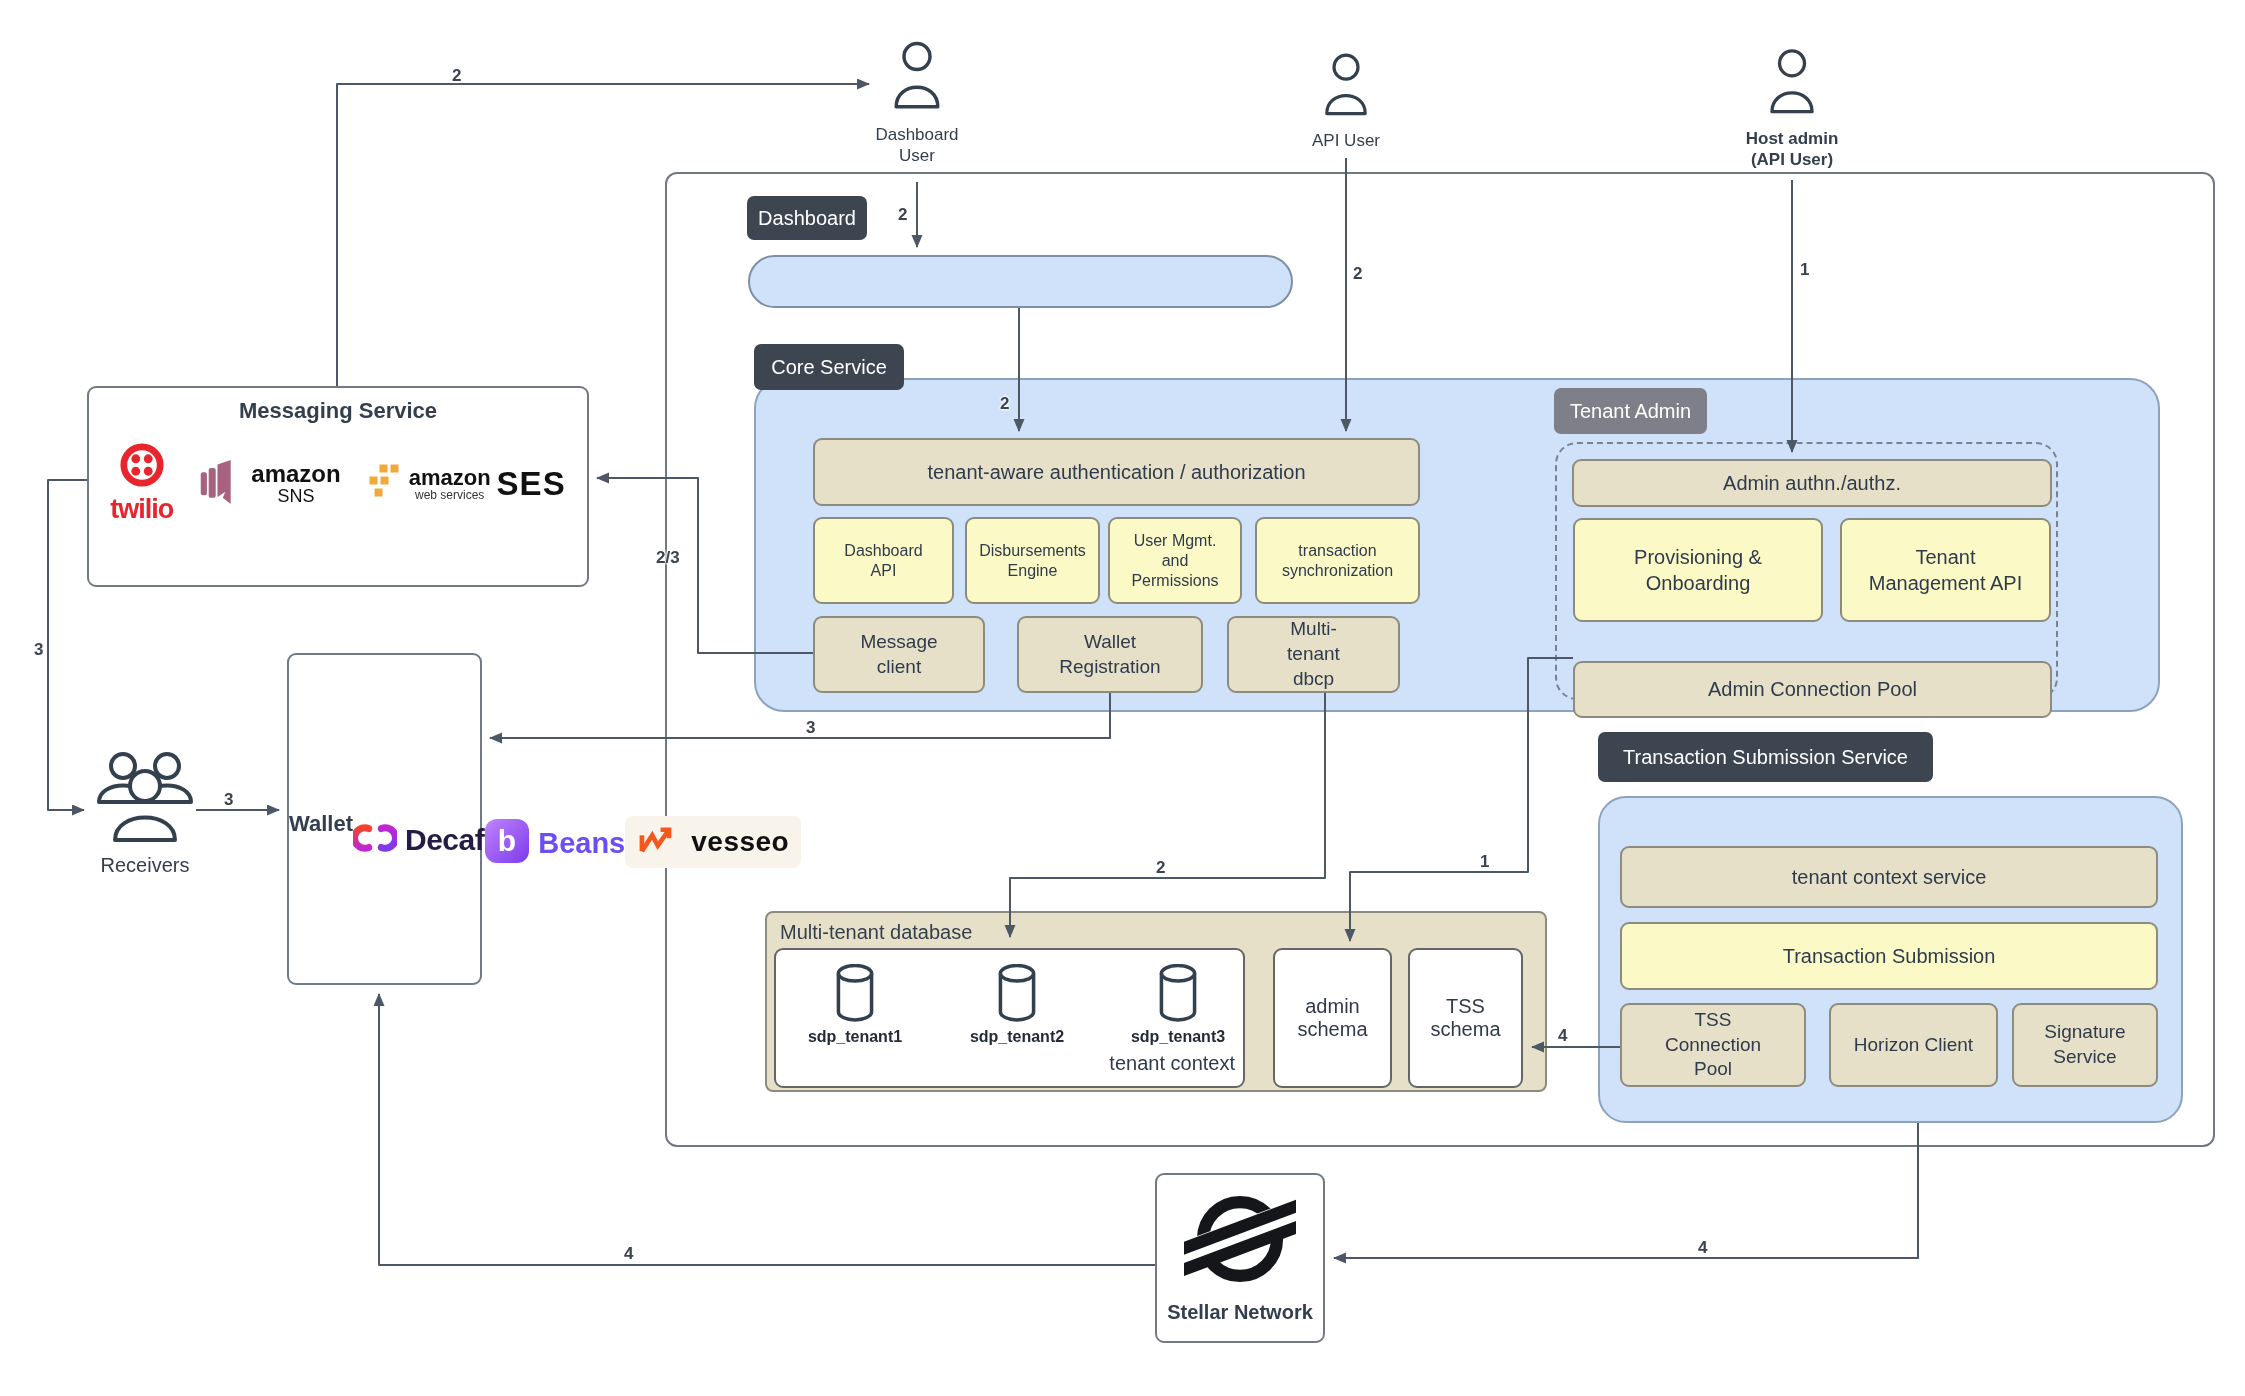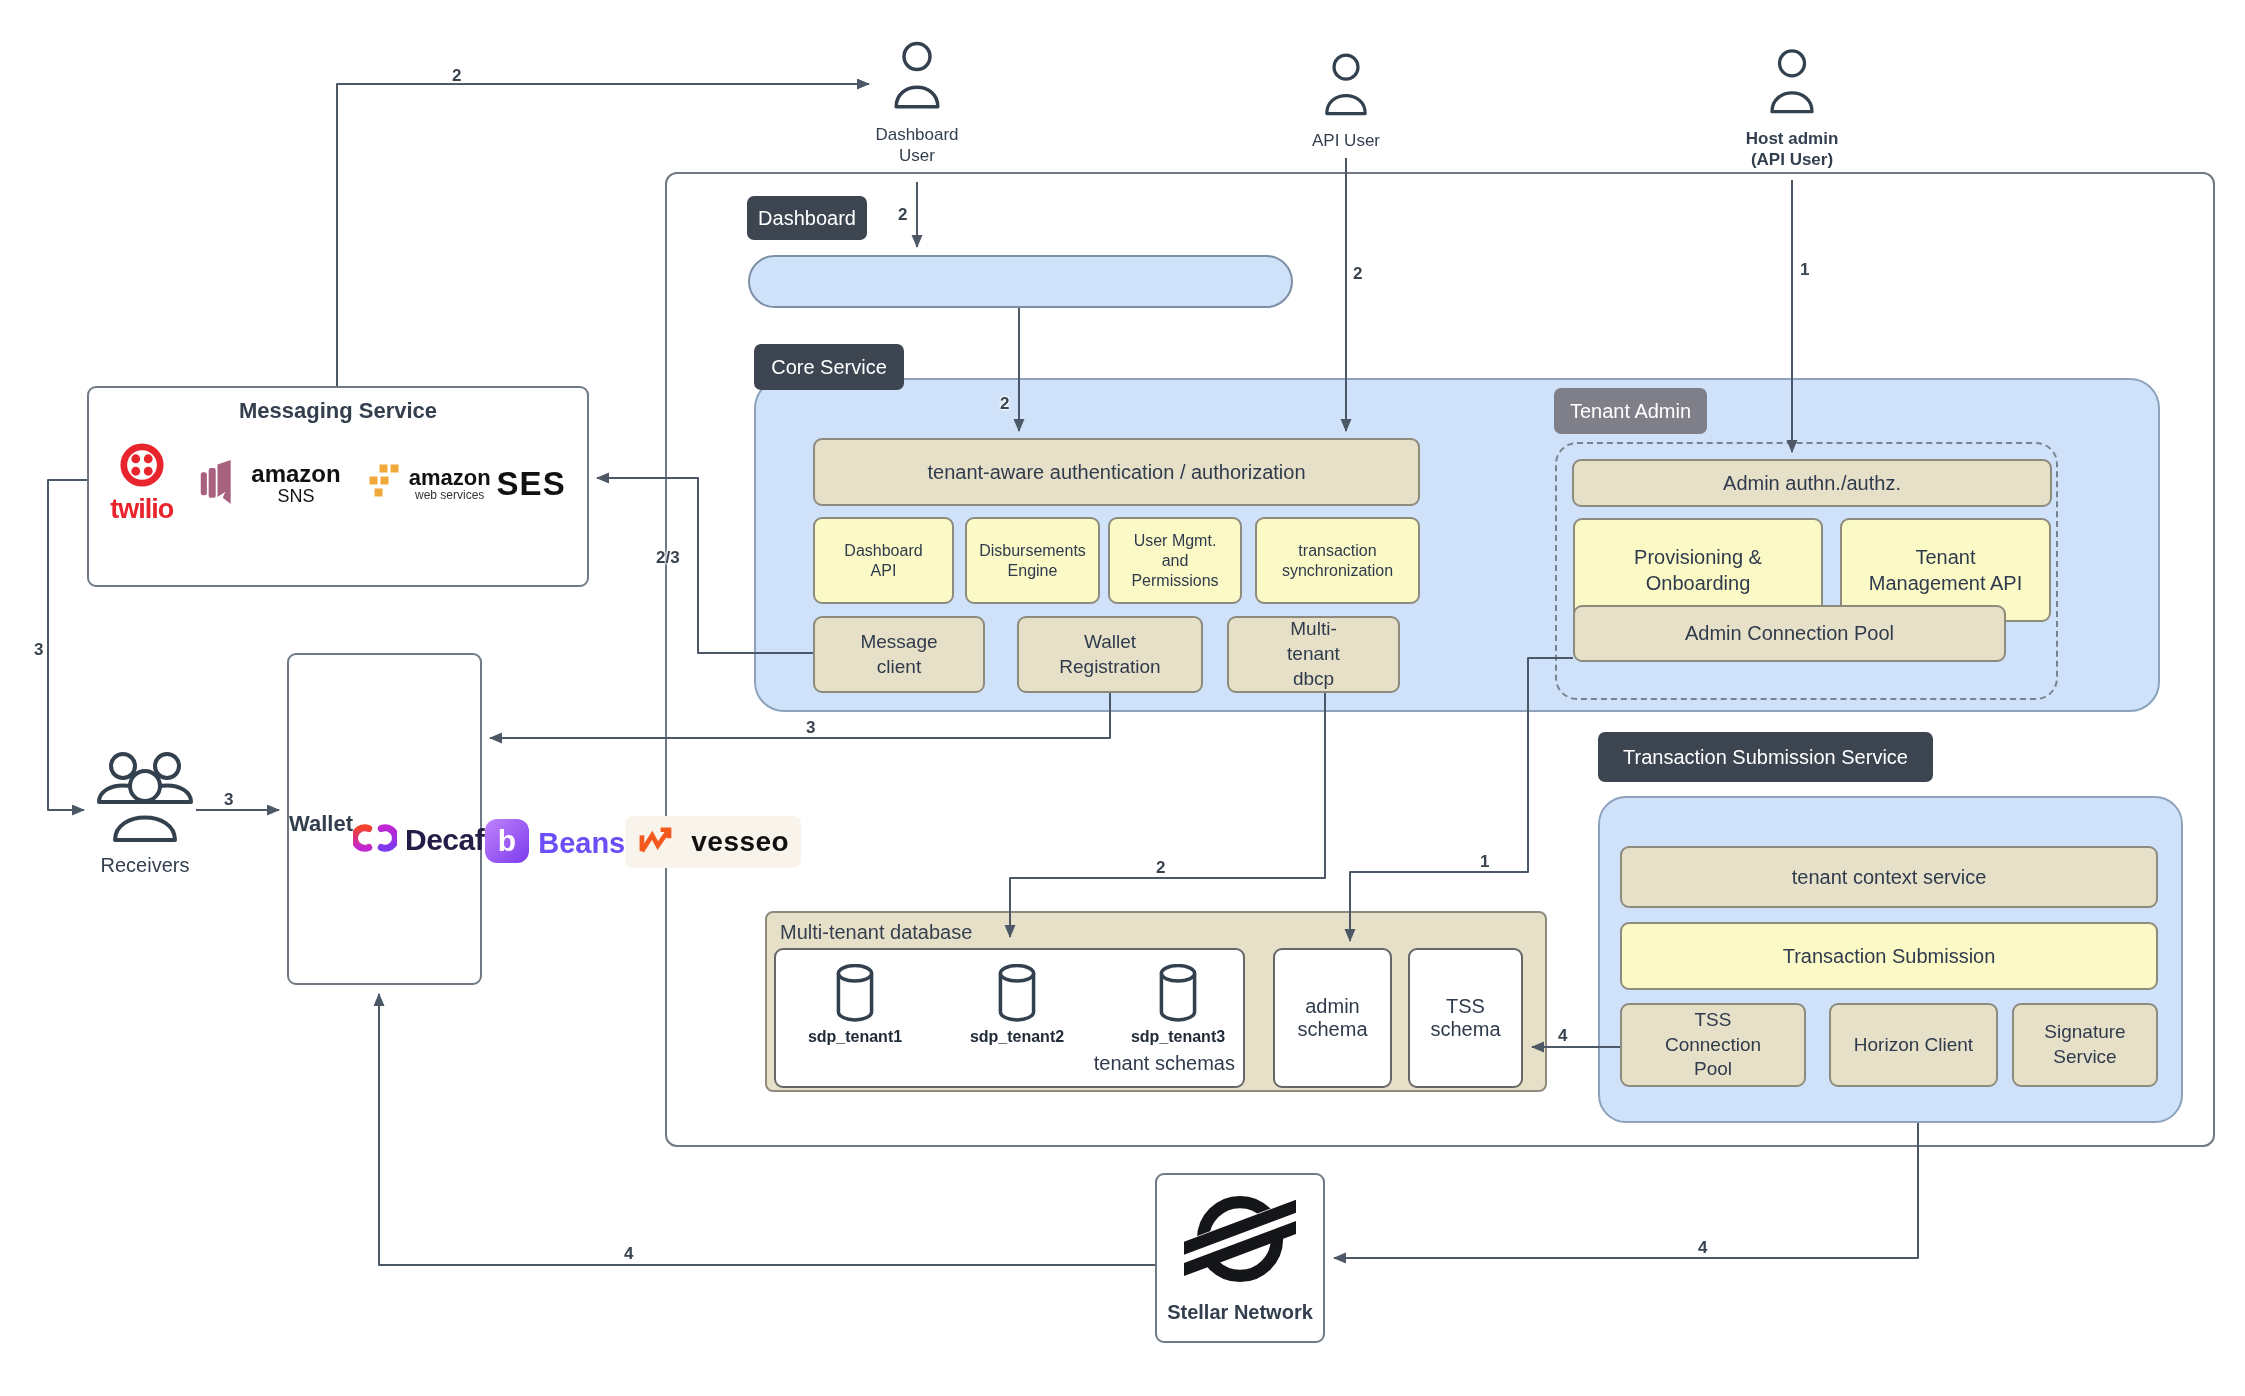--- a/index.html
+++ b/index.html
@@ -238,21 +238,21 @@
 
   <div class="box tan wide" style="left:1572px;top:459px;width:480px;height:48px;z-index:8;">
     <span>Admin authn./authz.</span>
   </div>
   <div class="box yellow svc" style="left:1573px;top:518px;width:250px;height:104px;z-index:8;font-size:20px;">
     <span>Provisioning &amp; Onboarding</span>
   </div>
   <div class="box yellow svc" style="left:1840px;top:518px;width:211px;height:104px;z-index:8;font-size:20px;padding:4px 20px;">
     <span>Tenant Management API</span>
   </div>
-  <div class="box tan wide" style="left:1573px;top:605px;width:433px;height:57px;z-index:8;">
+  <div class="box tan wide" style="left:1573px;top:661px;width:479px;height:57px;z-index:8;">
     <span>Admin Connection Pool</span>
   </div>
 
   <div class="badge badge-dark" style="left:1598px;top:732px;width:335px;height:50px;z-index:7;">
     <span>Transaction Submission Service</span>
   </div>
   <div class="abs blue" style="left:1598px;top:796px;width:585px;height:327px;border:2px solid #8da3bd;border-radius:28px;z-index:5;"></div>
 
   <div class="box tan wide" style="left:1620px;top:846px;width:538px;height:62px;z-index:8;">
     <span>tenant context service</span>
@@ -289,21 +289,21 @@
   </span>
   <span class="abs" style="left:1157px;top:964px;z-index:9;">
     <svg width="42" height="58" viewBox="0 0 40 56">
       <path d="M4,9 L4,46 A16,8 0 0 0 36,46 L36,9" fill="#fff" stroke="#33404e" stroke-width="3.4"></path>
       <ellipse cx="20" cy="9" rx="16" ry="7.5" fill="#fff" stroke="#33404e" stroke-width="3.4"></ellipse>
     </svg>
   </span>
   <div class="dbname" style="left:790px;top:1028px;z-index:9;">sdp_tenant1</div>
   <div class="dbname" style="left:952px;top:1028px;z-index:9;">sdp_tenant2</div>
   <div class="dbname" style="left:1113px;top:1028px;z-index:9;">sdp_tenant3</div>
-  <div class="abs" style="left:1045px;top:1052px;width:190px;text-align:right;font-size:20px;z-index:9;">tenant schemas</div>
+  <div class="abs" style="left:1045px;top:1052px;width:190px;text-align:right;font-size:20px;z-index:9;">tenant context</div>
 
   <div class="box wide" style="left:1273px;top:948px;width:119px;height:140px;z-index:8;border-color:#666;padding:0 8px;">
     <span>admin schema</span>
   </div>
   <div class="box wide" style="left:1408px;top:948px;width:115px;height:140px;z-index:8;border-color:#666;padding:0 20px;">
     <span>TSS schema</span>
   </div>
 
   <div class="box" style="left:1155px;top:1173px;width:170px;height:170px;flex-direction:column;justify-content:flex-start;padding-top:8px;z-index:8;">
     <span>

